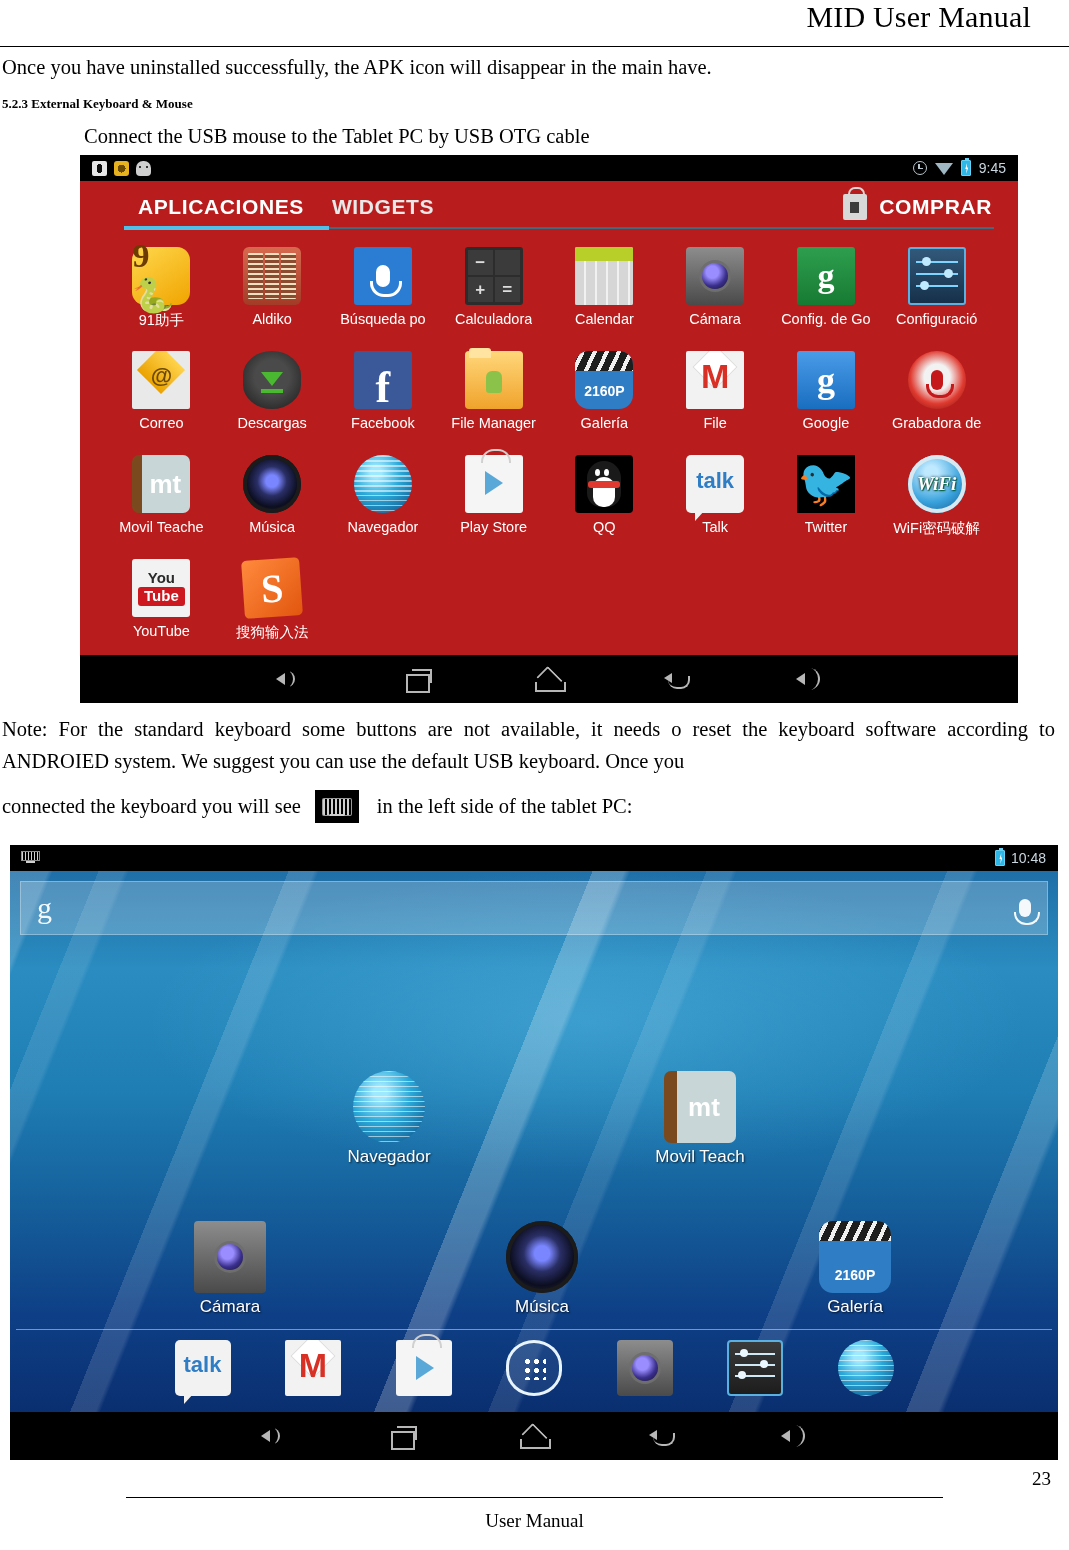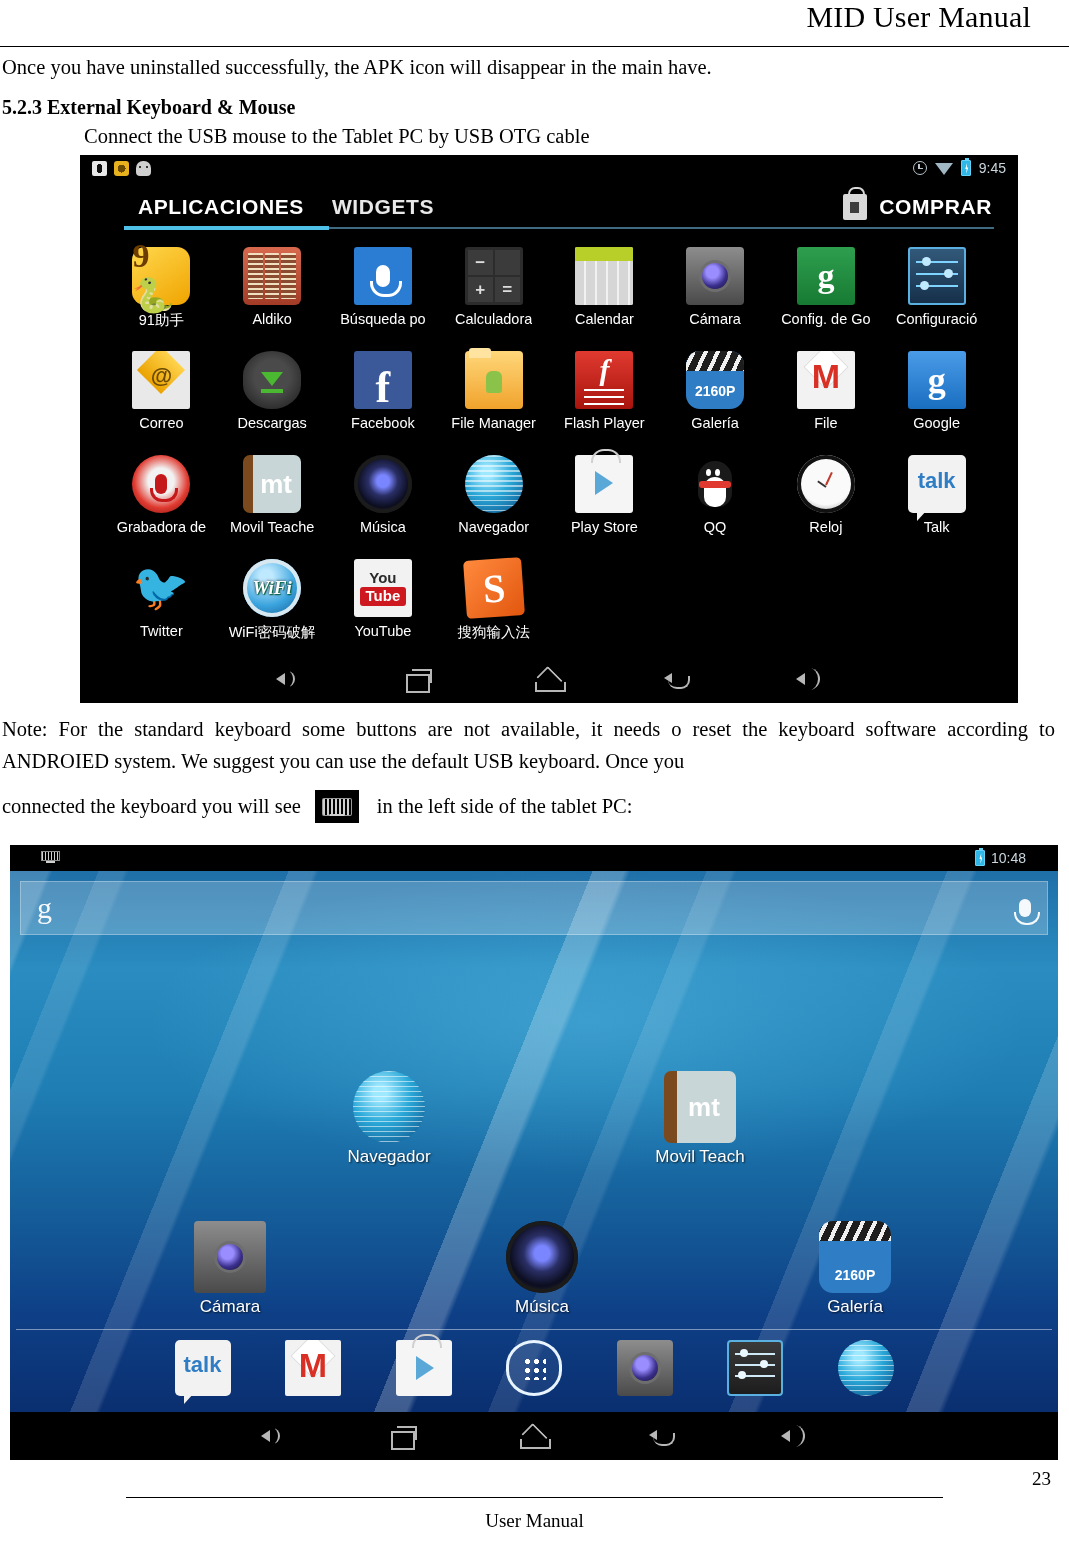--- a/index.html
+++ b/index.html
@@ -42,21 +42,21 @@
     left: 2px;
     right: 10px;
     font-size: 20.5px;
     line-height: 1.32;
   }
   #line-once { top: 54px; }
   #heading-523 {
     position: absolute;
     left: 2px;
     top: 96px;
-    font-size: 20px;
+    font-size: 13px;
     font-weight: bold;
   }
   #line-connect {
     position: absolute;
     left: 84px;
     top: 125px;
     font-size: 20.5px;
   }
 
   .note-para {
@@ -100,21 +100,21 @@
     position: absolute;
     left: 50%; bottom: 7px;
     transform: translateX(-50%);
     width: 15px; height: 2px;
     background: #cfcfcf;
   }
 
   
   .android-shot {
     position: absolute;
-    background: #000000;
+    background: #b91c1c;
     overflow: hidden;
   }
 
   
   #shot-drawer {
     left: 80px;
     top: 155px;
     width: 938px;
     height: 548px;
   }
@@ -485,21 +485,21 @@
     width: 1048px;
     height: 615px;
     background: #000;
   }
   .home-status {
     position: absolute;
     left: 0; right: 0; top: 0;
     height: 26px;
     background: #000;
     display: flex; align-items: center;
-    padding: 0 32px;
+    padding: 0 12px;
   }
   .home-status .sb-right { gap: 6px; }
   .kbd-status {
     width: 17px; height: 12px;
     background: #000;
     position: relative;
   }
   .kbd-status::before {
     content:""; position:absolute; left:0; top:0; width:17px; height:8px;
     background: repeating-linear-gradient(to right,#d0d0d0 0 1.5px, #000 1.5px 3px);
@@ -718,24 +718,20 @@
       </div>
       <div class="app-cell">
         <div class="app-ico i-fb">f</div>
         <div class="app-label">Facebook</div>
       </div>
       <div class="app-cell">
         <div class="app-ico i-fm"></div>
         <div class="app-label">File Manager</div>
       </div>
       <div class="app-cell">
-        <div class="app-ico i-flash"></div>
-        <div class="app-label">Flash Player</div>
-      </div>
-      <div class="app-cell">
         <div class="app-ico i-gal">2160P</div>
         <div class="app-label">Galería</div>
       </div>
       <div class="app-cell">
         <div class="app-ico i-gmail"></div>
         <div class="app-label">File</div>
       </div>
       <div class="app-cell">
         <div class="app-ico i-google">g</div>
         <div class="app-label">Google</div>
@@ -763,24 +759,20 @@
         <div class="app-label">Play Store</div>
       </div>
       <div class="app-cell">
         <div class="app-ico i-qq">
           <span class="body"></span>
           <span class="belly"></span>
           <span class="scarf"></span>
           <span class="eye"></span>
         </div>
         <div class="app-label">QQ</div>
-      </div>
-      <div class="app-cell">
-        <div class="app-ico i-clock"></div>
-        <div class="app-label">Reloj</div>
       </div>
       <div class="app-cell">
         <div class="app-ico i-talk">talk</div>
         <div class="app-label">Talk</div>
       </div>
       <div class="app-cell">
         <div class="app-ico i-twitter">🐦</div>
         <div class="app-label">Twitter</div>
       </div>
       <div class="app-cell">

